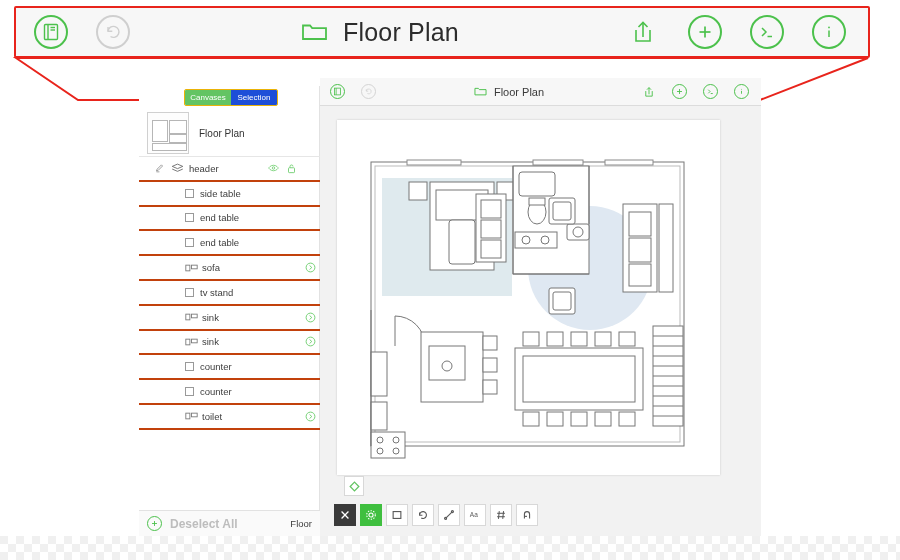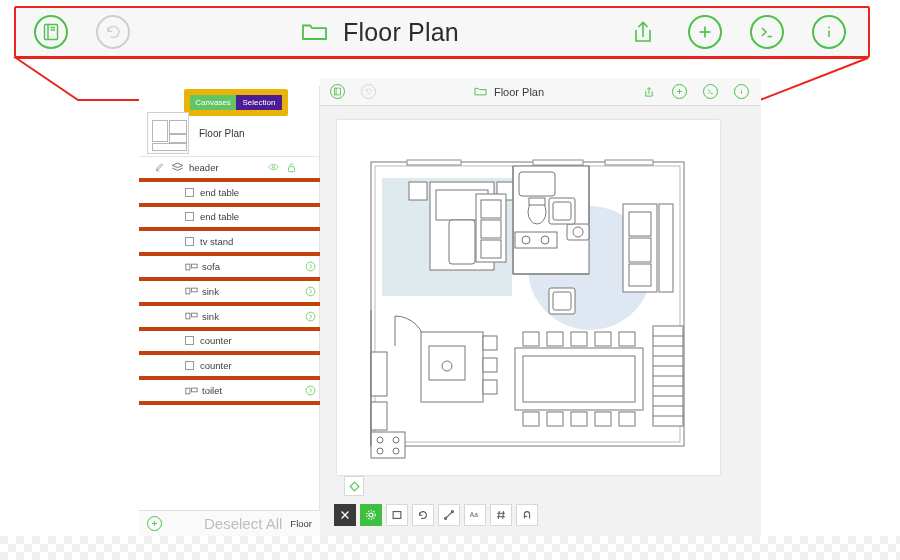--- a/index.html
+++ b/index.html
@@ -166,31 +166,31 @@
   .seg {
     position: absolute;
     left: 45px;
     top: 3px;
     width: 92px;
     height: 15px;
     display: flex;
     border-radius: 2px;
     overflow: hidden;
     font-size: 8px;
-    border: 6px solid #eab308;
+    border: 1px solid #eab308;
   }
   .seg div {
     flex: 1;
     display: flex;
     align-items: center;
     justify-content: center;
     color: #ffffff;
   }
   .seg .on { background: #63c463; }
-  .seg .off { background: #4c1d95; }
+  .seg .off { background: #1d4ed8; }
 
   .canvas-card {
     position: absolute;
     left: 0px;
     top: 24px;
     width: 181px;
     height: 47px;
     display: flex;
     align-items: center;
     gap: 10px;
@@ -209,21 +209,21 @@
   .canvas-thumb .mini {
     position: absolute;
     border: 1px solid #b6b6b6;
     background: #fff;
   }
   .canvas-name { font-size: 10px; color: #333; }
 
   .row {
     position: relative;
     height: 24.8px;
-    border-bottom: 4px solid #c2410c;
+    border-bottom: 2px solid #c2410c;
     display: flex;
     align-items: center;
     box-sizing: border-box;
     font-size: 9.5px;
     color: #3d3d3d;
   }
   .row .lbl { flex: 1; }
   .row .eye, .row .lock {
     width: 18px;
     display: flex;
@@ -280,23 +280,24 @@
     background: #fafafa;
     border-top: 1px solid #e2e2e2;
     display: flex;
     align-items: center;
     box-sizing: border-box;
     padding: 0 8px;
     gap: 8px;
   }
   .sidebar-footer .ftr-mid {
     flex: 1;
-    text-align: right;
-    font-size: 15px;
+    text-align: left;
+    font-size: 12px;
     color: #bdbdbd;
+    font-weight: bold;
   }
   .sidebar-footer .ftr-edit {
     font-size: 9.5px;
     color: #3d3d3d;
   }
 
   
   .canvas-area {
     position: absolute;
     left: 181px;
@@ -525,56 +526,64 @@
             <svg width="9" height="11" viewBox="0 0 12 14" fill="none" stroke="currentColor" stroke-width="1.2">
               <rect x="2" y="6" width="8" height="6.5" rx="1"></rect>
               <path d="M4 6V4.3a2 2 0 0 1 4 0"></path>
             </svg>
           </span>
           <span class="chev"></span>
         </div>
         <div class="row">
           <span style="display:inline-block;width:46px"></span>
           <span class="glyph-box"></span>
-          <span class="lbl">end table</span>
+          <span class="lbl">side table</span>
           <span class="eye"></span>
           <span class="lock"></span>
           <span class="chev"></span>
         </div>
         <div class="row">
           <span style="display:inline-block;width:46px"></span>
           <span class="glyph-box"></span>
           <span class="lbl">end table</span>
           <span class="eye"></span>
           <span class="lock"></span>
           <span class="chev"></span>
         </div>
         <div class="row">
           <span style="display:inline-block;width:46px"></span>
           <span class="glyph-box"></span>
-          <span class="lbl">tv stand</span>
+          <span class="lbl">end table</span>
           <span class="eye"></span>
           <span class="lock"></span>
           <span class="chev"></span>
         </div>
         <div class="row">
           <span style="display:inline-block;width:46px"></span>
           <span class="glyph-obj"><svg width="13" height="10" viewBox="0 0 16 12" fill="none" stroke="currentColor" stroke-width="1.1">
               <rect x="1" y="2.5" width="5" height="7"></rect>
               <rect x="8" y="2.5" width="7" height="4.5"></rect>
             </svg></span>
           <span class="lbl">sofa</span>
           <span class="eye"></span>
           <span class="lock"></span>
           <span class="chev">
             <svg width="11" height="11" viewBox="0 0 14 14" fill="none" stroke="currentColor" stroke-width="1.2">
               <circle cx="7" cy="7" r="5.6"></circle>
               <polyline points="5.8,4.4 8.6,7 5.8,9.6"></polyline>
             </svg>
           </span>
+        </div>
+        <div class="row">
+          <span style="display:inline-block;width:46px"></span>
+          <span class="glyph-box"></span>
+          <span class="lbl">tv stand</span>
+          <span class="eye"></span>
+          <span class="lock"></span>
+          <span class="chev"></span>
         </div>
         <div class="row">
           <span style="display:inline-block;width:46px"></span>
           <span class="glyph-obj"><svg width="13" height="10" viewBox="0 0 16 12" fill="none" stroke="currentColor" stroke-width="1.1">
               <rect x="1" y="2.5" width="5" height="7"></rect>
               <rect x="8" y="2.5" width="7" height="4.5"></rect>
             </svg></span>
           <span class="lbl">sink</span>
           <span class="eye"></span>
           <span class="lock"></span>

